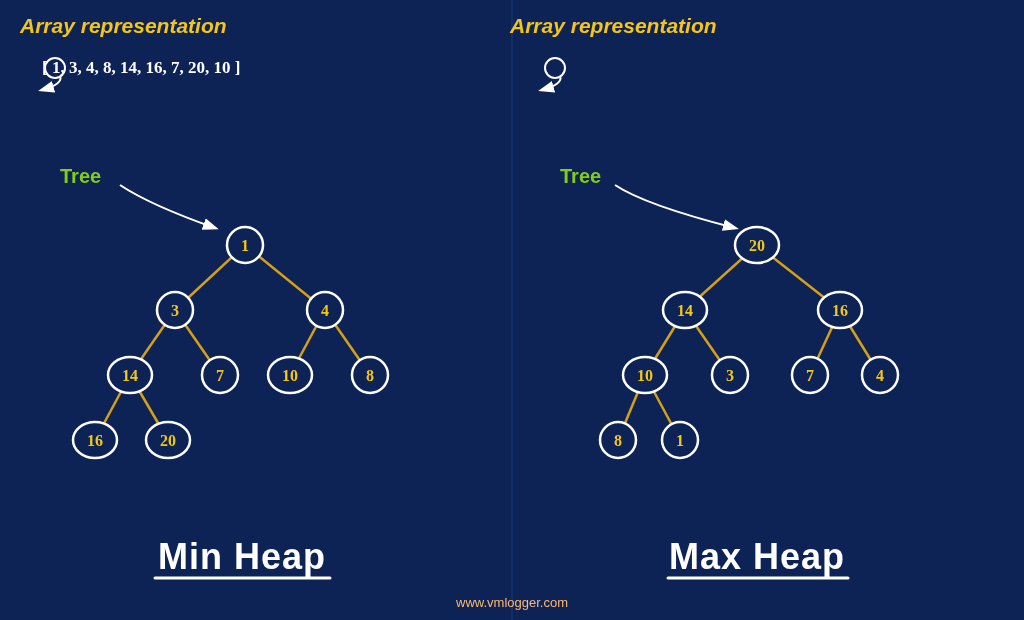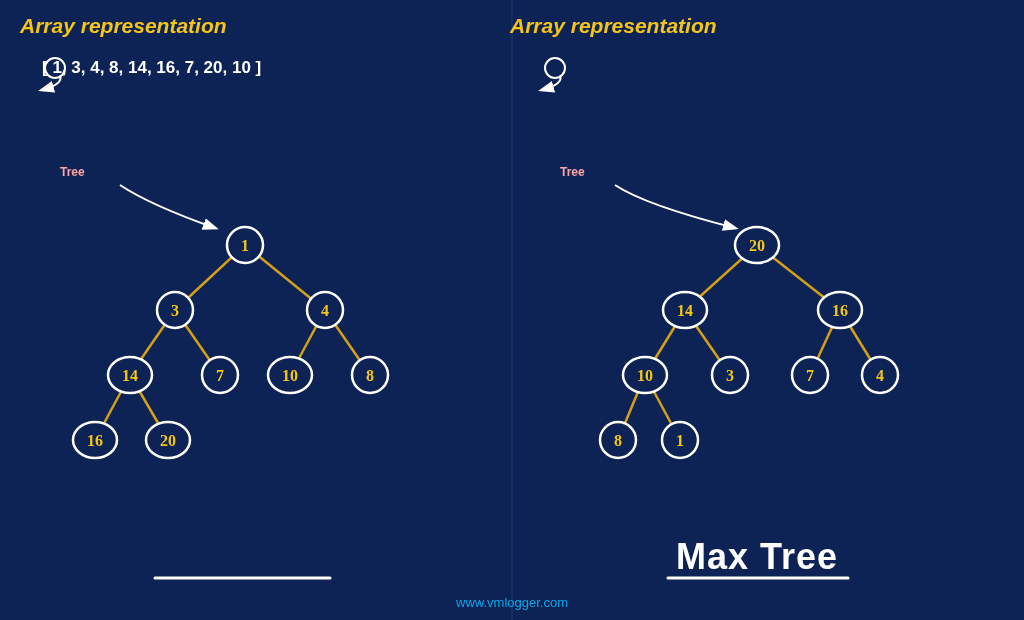--- a/index.html
+++ b/index.html
@@ -31,33 +31,33 @@
       font-style: italic;
       font-family: 'Comic Sans MS', cursive, sans-serif;
     }
 
     .left-array-label { left: 20px; }
     .right-array-label { left: 510px; }
 
     
     .array-values {
       position: absolute;
-      font-family: Liberation Sans, sans-serif;
+      font-family: Liberation Serif, serif;
       font-size: 17px;
       color: white;
       font-weight: 600;
     }
     .left-array-values { top: 58px; left: 42px; }
     .right-array-values { top: 58px; left: 530px; }
 
     
     .tree-label {
       position: absolute;
-      color: #fca5a5;
-      font-size: 12px;
+      color: #84cc16;
+      font-size: 20px;
       font-weight: 600;
       font-family: 'Comic Sans MS', cursive, sans-serif;
     }
     .left-tree-label { top: 165px; left: 60px; }
     .right-tree-label { top: 165px; left: 560px; }
 
     
     .heap-title {
       position: absolute;
       font-family: 'Comic Sans MS', cursive, sans-serif;
@@ -66,21 +66,21 @@
       color: white;
       letter-spacing: 1px;
     }
 
     
     .website-url {
       position: absolute;
       bottom: 10px;
       left: 50%;
       transform: translateX(-50%);
-      color: #0ea5e9;
+      color: #fdba74;
       font-size: 13px;
       font-family: Arial, sans-serif;
     }
 
     
     .main-svg {
       position: absolute;
       top: 0; left: 0;
       width: 1024px;
       height: 620px;
@@ -205,18 +205,19 @@
 
   <div class="array-label right-array-label">Array representation</div>
 
   <div class="array-values left-array-values">[ 1, 3, 4, 8, 14, 16, 7, 20, 10 ]</div>
 
 
   <div class="tree-label left-tree-label">Tree</div>
 
   <div class="tree-label right-tree-label">Tree</div>
 
-
-  <div class="heap-title" style="bottom:42px; left:757px; transform:translateX(-50%);">Max Tree</div>
+  <div class="heap-title" style="bottom:42px; left:242px; transform:translateX(-50%);">Min Heap</div>
+
+  <div class="heap-title" style="bottom:42px; left:757px; transform:translateX(-50%);">Max Heap</div>
 
   <div class="website-url">www.vmlogger.com</div>
 
 </div>
 
 </body></html>

